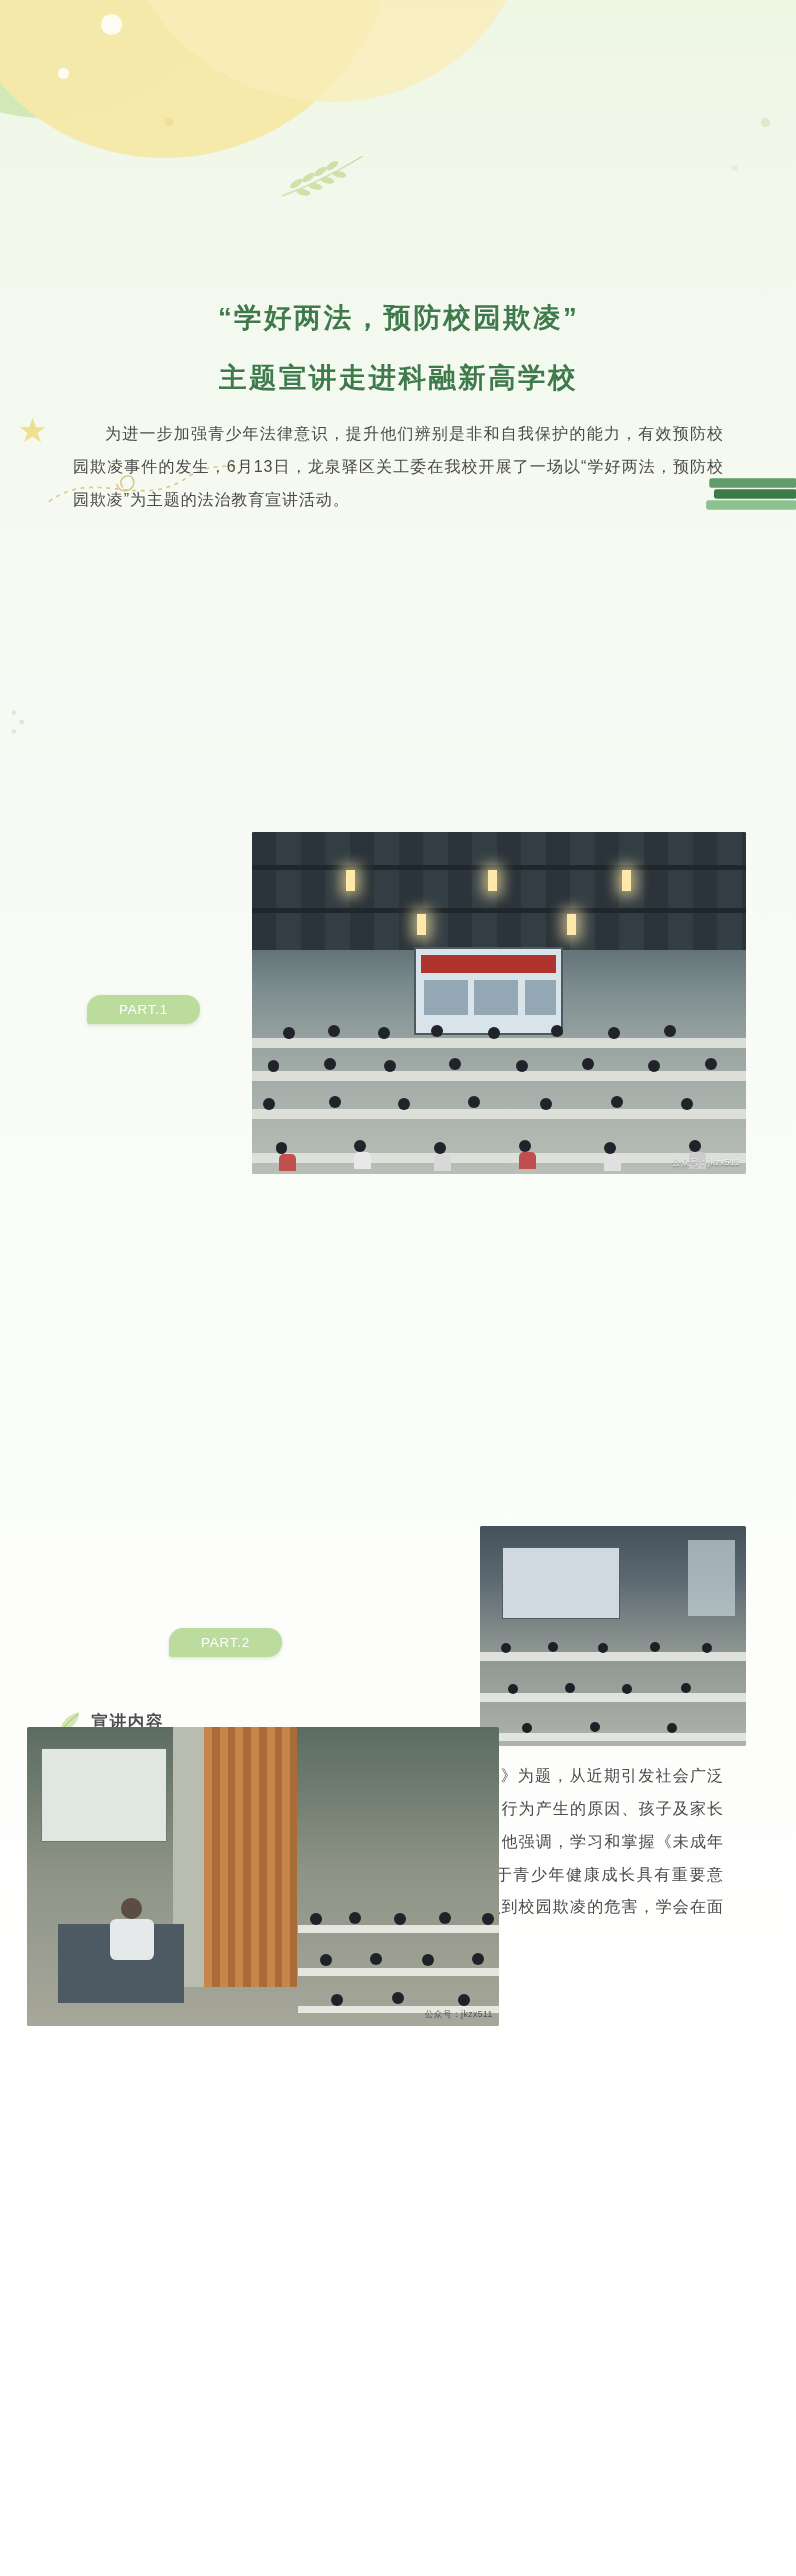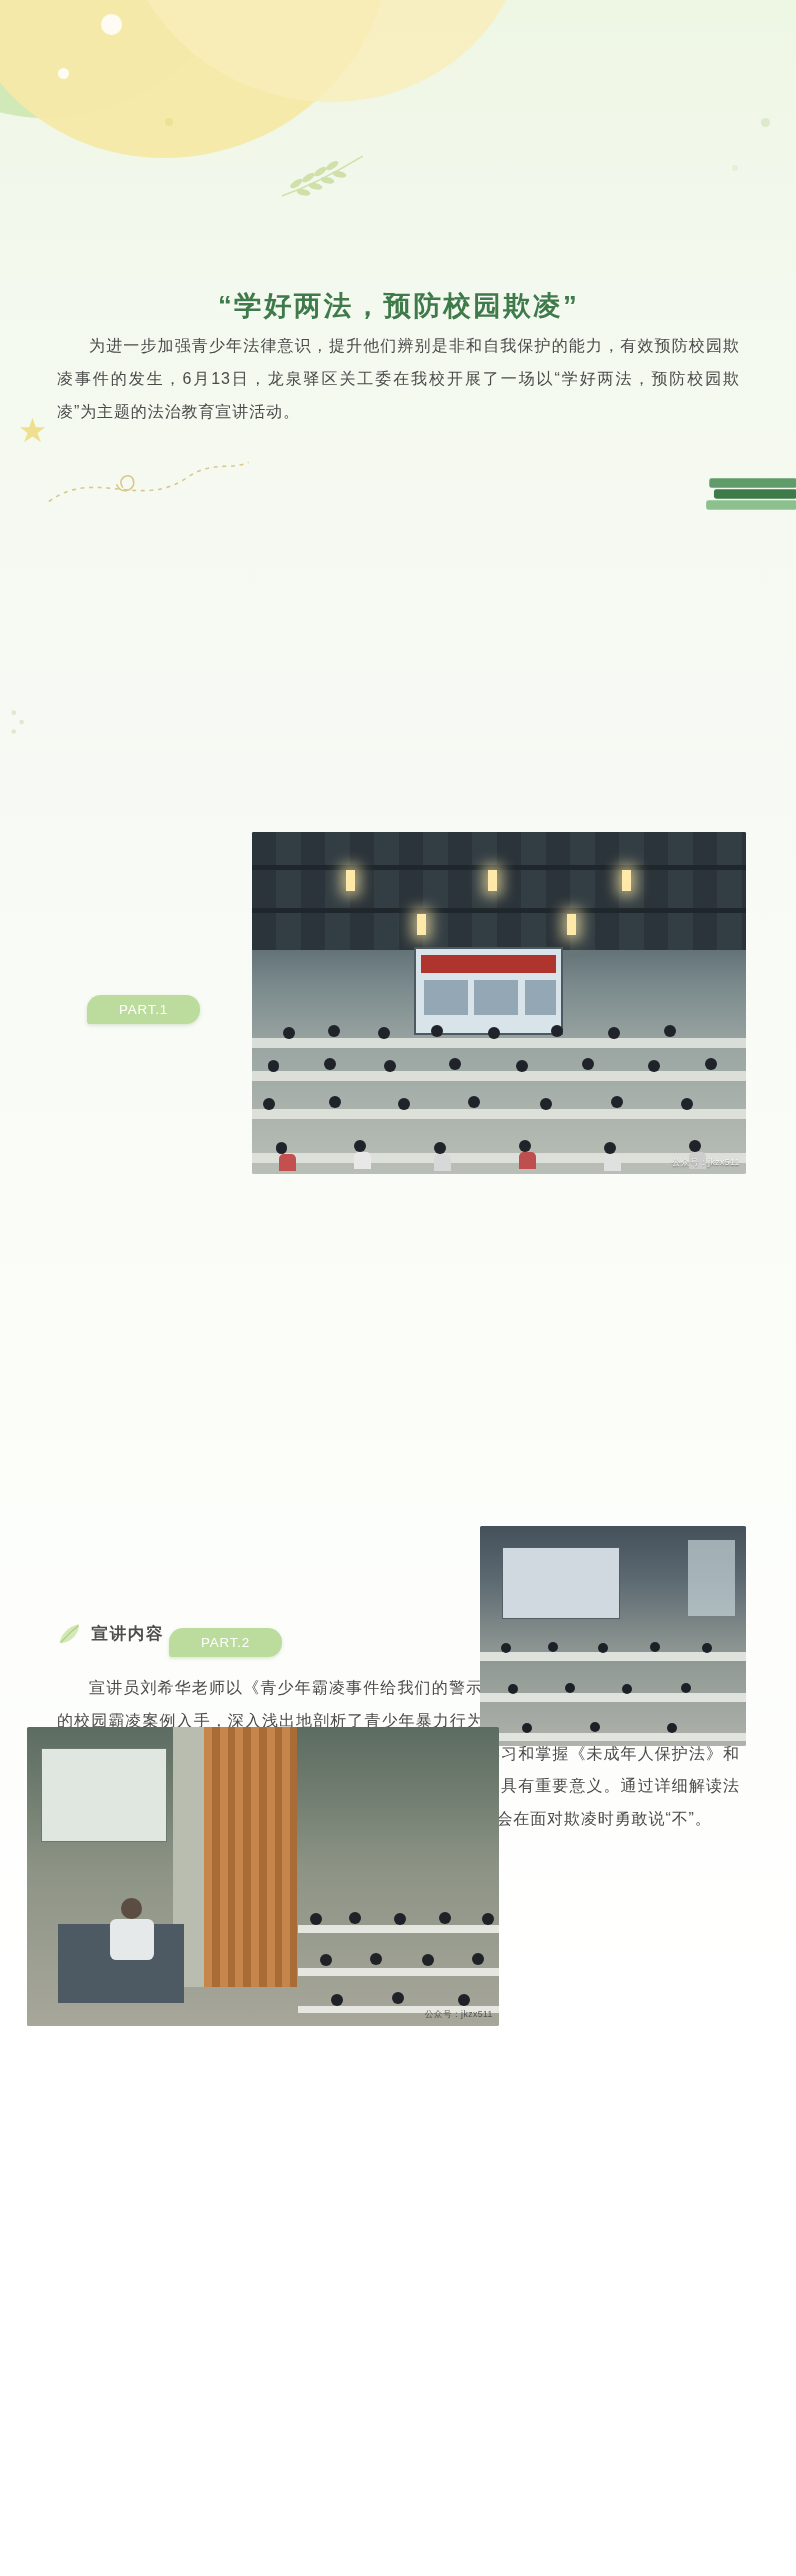--- a/index.html
+++ b/index.html
@@ -96,37 +96,38 @@
     padding-top: 282px;
     text-align: center;
   }
   .title-line {
     font-size: 27.5px;
     font-weight: bold;
     letter-spacing: 2.4px;
     line-height: 1.75;
     color: #3f7a4a;
     text-shadow: 0 0.8px 0 rgba(255,255,255,.7);
+    margin-top: 12px;
   }
   .title-line.t2 { color: #3f7a4a; }
 
   
   .content {
     position: relative;
     width: 797px;
     padding: 0 57px;
   }
   p.para {
     font-size: 16px;
     line-height: 2.05;
     letter-spacing: 0.9px;
     color: #4a4a4a;
     text-align: justify;
     text-indent: 2em;
-    margin: 0;
+    margin: 16px;
   }
   .para-1 { margin-top: 409px; }
 
   
   .part-badge {
     display: inline-block;
     background: #bcdc9e;
     color: #ffffff;
     font-size: 13.4px;
     letter-spacing: 0.8px;
@@ -269,20 +270,21 @@
   </svg>
 
   <svg class="side-dots" width="19" height="47" viewBox="0 0 24 60">
     <circle cx="6" cy="6" r="3" fill="#dfe9cf"></circle>
     <circle cx="16" cy="18" r="3" fill="#dfe9cf"></circle>
     <circle cx="6" cy="30" r="3" fill="#dfe9cf"></circle>
   </svg>
 
   <div class="title-wrap">
     <div class="title-line t1">“学好两法，预防校园欺凌”</div>
+    <div class="title-line t2">主题宣讲走进科融新高学校</div>
   </div>
 
   <div class="content">
     <p class="para para-1">为进一步加强青少年法律意识，提升他们辨别是非和自我保护的能力，有效预防校园欺凌事件的发生，6月13日，龙泉驿区关工委在我校开展了一场以“学好两法，预防校园欺凌”为主题的法治教育宣讲活动。</p>
   </div>
 
   <div class="part-badge part-1-pos">PART.1</div>
 
   <div class="photo p1">
     <div class="ceiling"></div>

